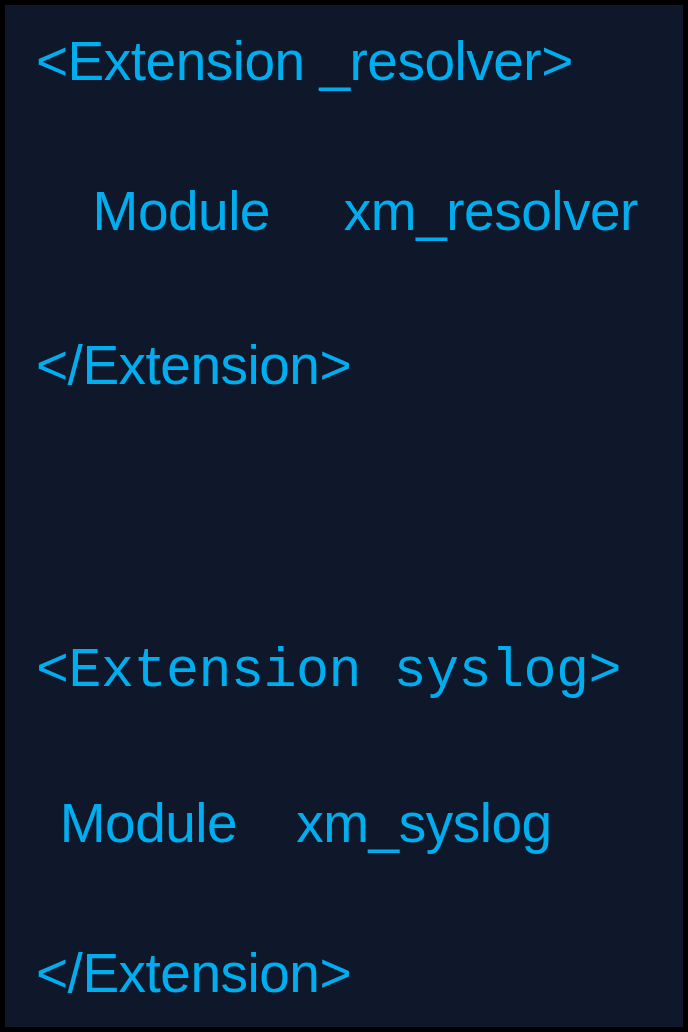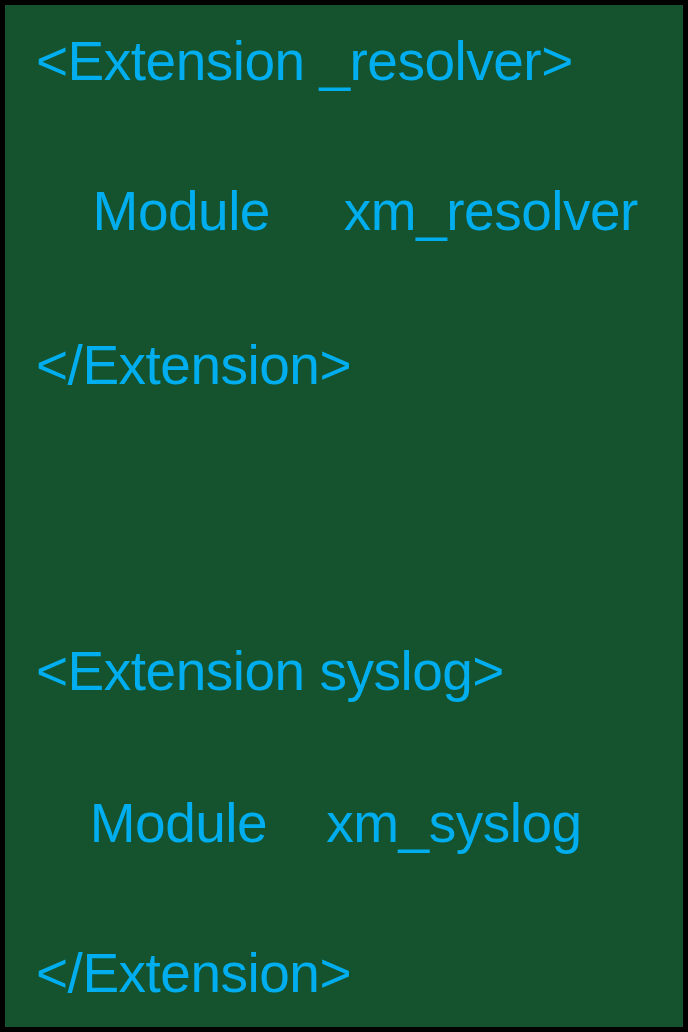--- a/index.html
+++ b/index.html
@@ -12,21 +12,21 @@
   body {
     font-family: "DejaVu Sans", sans-serif;
   }
 
   
   .snippet-canvas {
     position: relative;
     width: 688px;
     height: 1032px;
     box-sizing: border-box;
-    background: #14532d;
+    background: #0f172a;
     border: 5px solid #000000;
     overflow: hidden;
   }
 
   .code-block {
     position: absolute;
     left: 0;
     right: 0;
   }
 
@@ -45,22 +45,22 @@
     letter-spacing: -0.5px;
     font-weight: 400;
   }
 
   
   .line-open-resolver   { top: 28px;  padding-left: 31px; }
   .line-module-resolver { top: 178px; padding-left: 58px; }
   .line-close-resolver  { top: 332px; padding-left: 31px; }
 
   
-  .line-open-syslog     { top: 28px;  padding-left: 31px; }
-  .line-module-syslog   { top: 180px; padding-left: 40px; margin-left: 30px; }
+  .line-open-syslog     { top: 28px;  padding-left: 31px; font-family: Liberation Mono, monospace; }
+  .line-module-syslog   { top: 180px; padding-left: 40px; }
   .line-close-syslog    { top: 330px; padding-left: 31px; }
 
   
   .block-gap {
     position: absolute;
     top: 400px;
     left: 0;
     width: 100%;
     height: 210px;
   }

